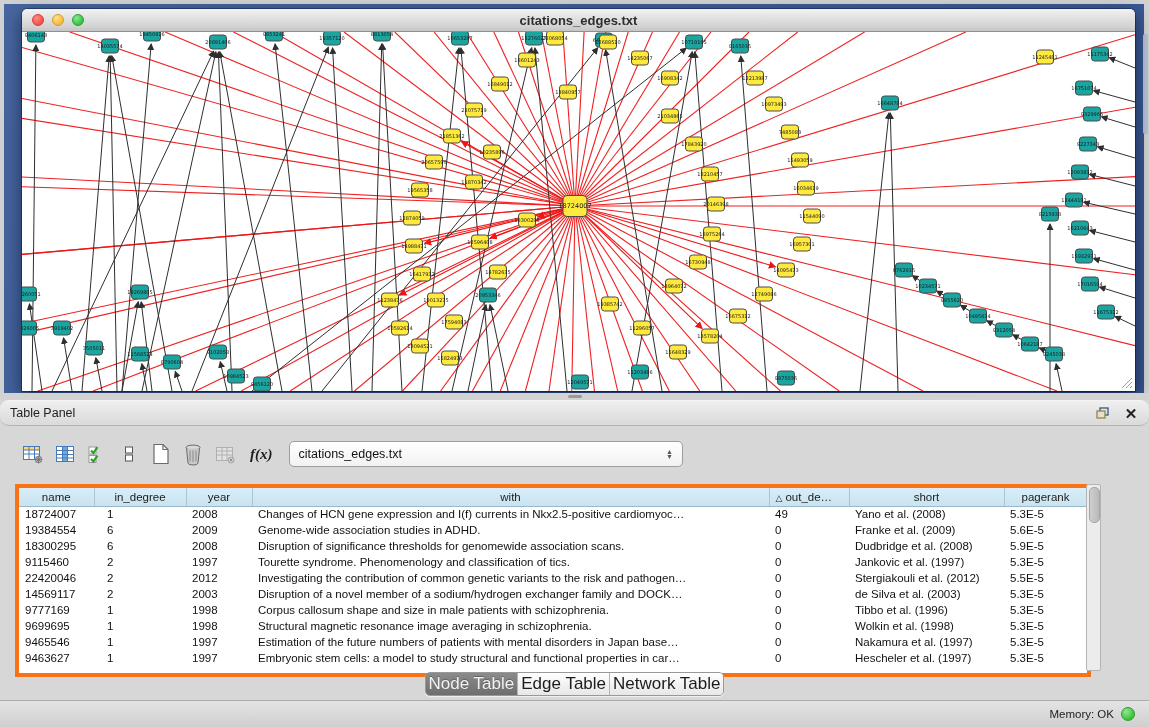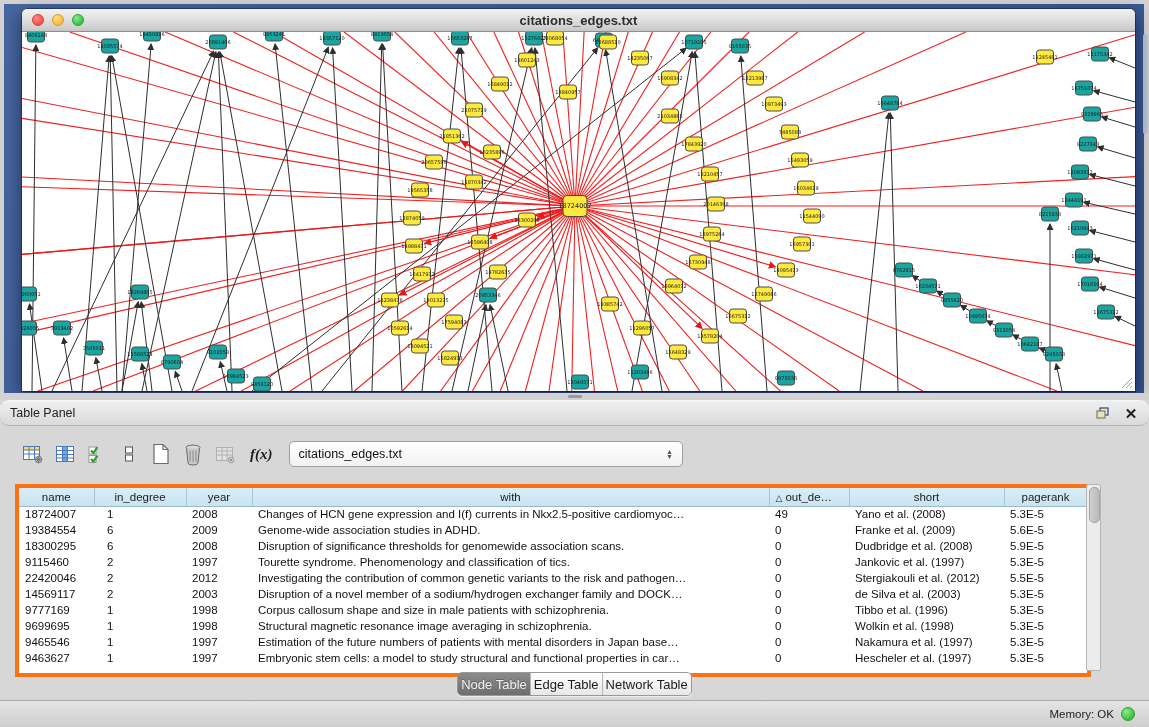--- a/index.html
+++ b/index.html
@@ -87,21 +87,21 @@
   }
   .vthumb{position:absolute;left:2px;top:2px;width:9px;height:34px;background:linear-gradient(90deg,#cfcfcf,#b9b9b9);border:1px solid #a5a5a5;border-radius:5px;}
   
   .tabs-bar{position:absolute;left:0;top:272px;width:1149px;display:flex;justify-content:center;}
   .seg{
     display:inline-flex;border:1px solid #989898;border-radius:5px;overflow:hidden;
     box-shadow:0 1px 1px rgba(255,255,255,.7), inset 0 1px 0 rgba(255,255,255,.4);
     height:22px;
   }
   .seg .tab{
-    display:flex;align-items:center;padding:0 3px;font-size:13px;color:#1c1c1c;
+    display:flex;align-items:center;padding:0 3px;font-size:17px;color:#1c1c1c;
     background:linear-gradient(#ffffff,#e7e7e7);border-left:1px solid #b5b5b5;
   }
   .seg .tab:first-child{border-left:none;}
   .seg .tab.selected{background:linear-gradient(#8b8b8b,#6e6e6e);color:#f2f2f2;text-shadow:0 -1px 0 rgba(0,0,0,.25);}
   
   .statusbar{
     position:absolute;left:0;bottom:0;width:1149px;height:27px;
     background:linear-gradient(#e4e4e4,#cfcfcf);border-top:1px solid #aaa;
     display:flex;align-items:center;justify-content:flex-end;box-sizing:border-box;
   }

